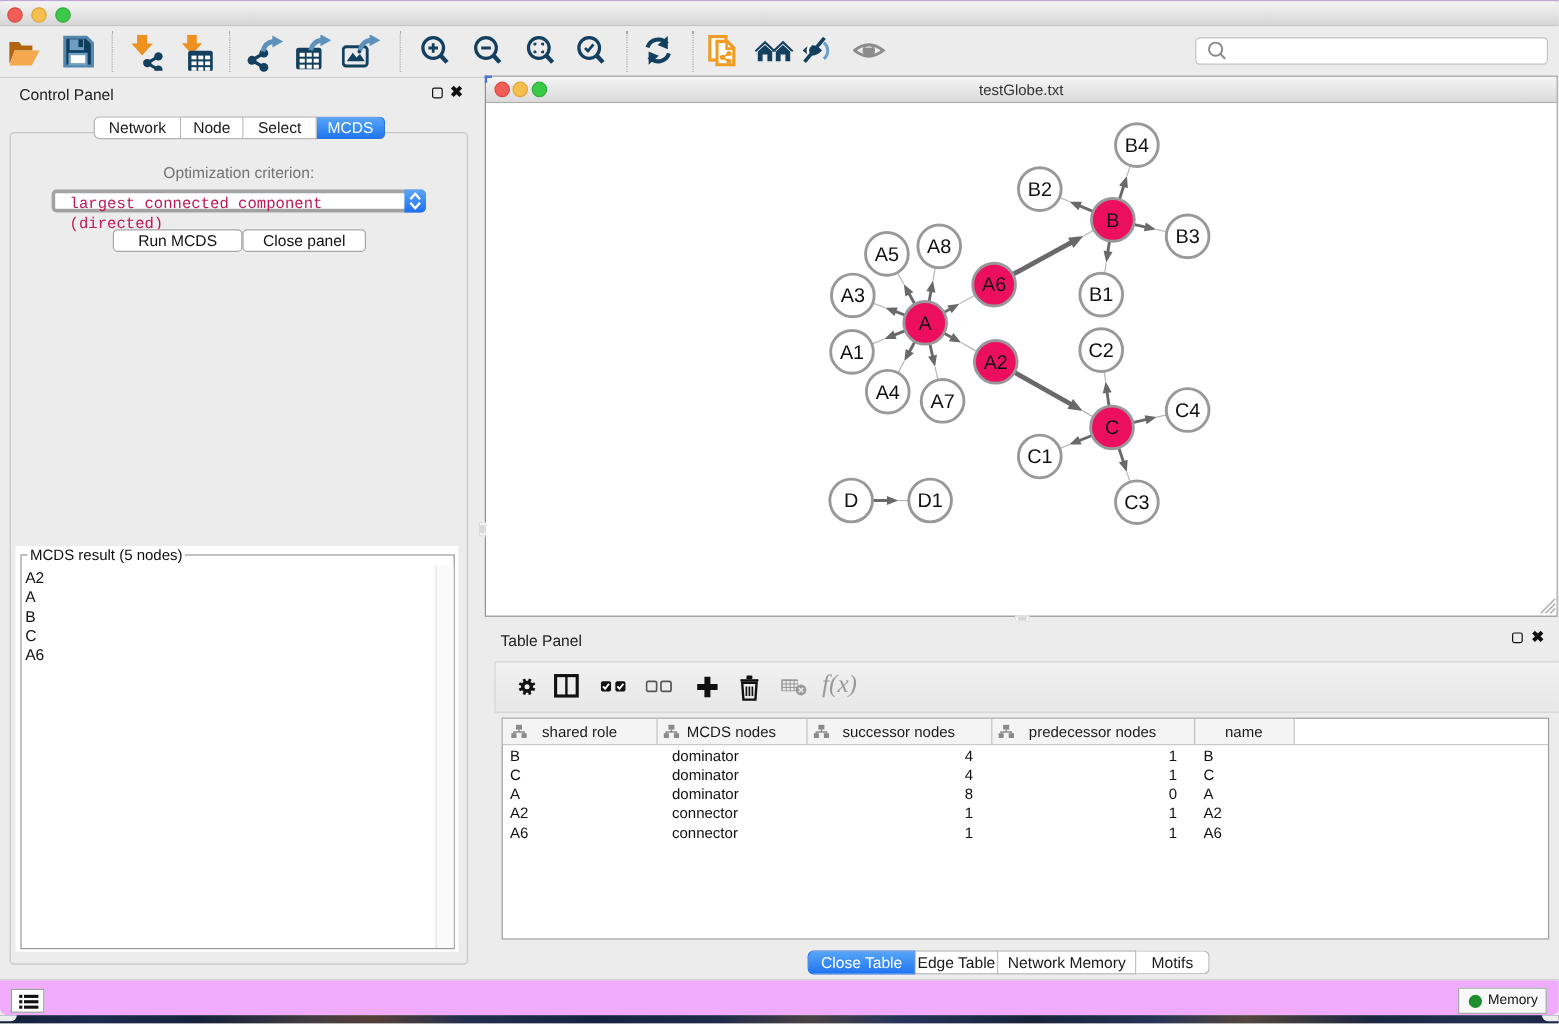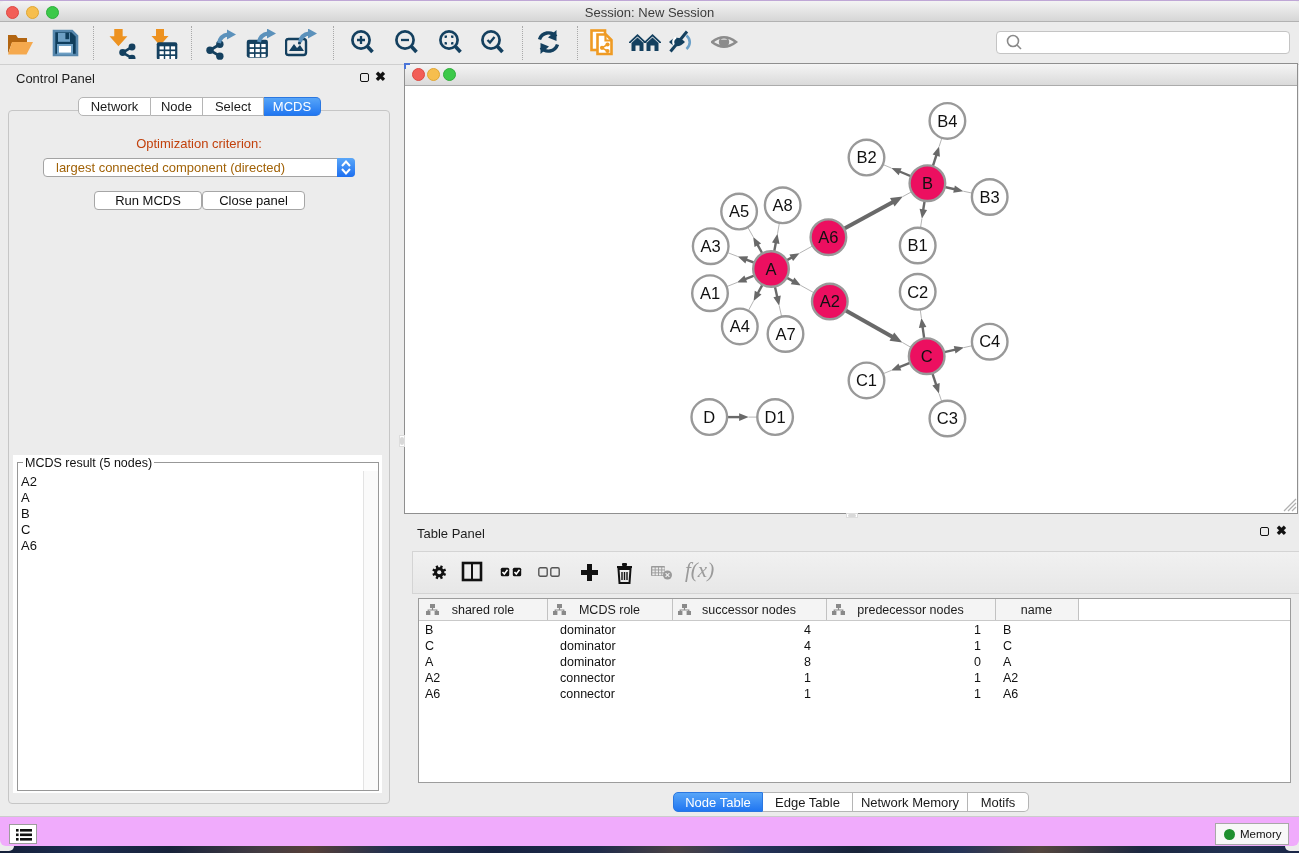--- a/index.html
+++ b/index.html
@@ -23,23 +23,23 @@
 #cp-title { left:16px; top:71px; font-size:13px; color:#1e1e1e; }
 #cp-body { left:8px; top:110px; width:382px; height:694px; background:#ececec;
   border:1px solid #c6c6c6; border-radius:4px; }
 .seg { position:absolute; display:flex; font-size:13px; }
 .seg > div { background:#fff; border:1px solid #b5b5b5; border-left:none; color:#1a1a1a;
   display:flex; align-items:center; justify-content:center; }
 .seg > div:first-child { border-left:1px solid #b5b5b5; border-radius:5px 0 0 5px; }
 .seg > div:last-child { border-radius:0 5px 5px 0; }
 .seg > div.sel { background:linear-gradient(#57a5f8,#2076f1); border-color:#2b77e0; color:#fff; }
 #cp-tabs { left:78px; top:97px; height:19px; }
-#opt-label { left:9px; top:136px; width:380px; text-align:center; font-size:13px; color:#c2410c; }
-#cp-select { left:43px; top:158px; width:312px; height:19px; background:#fff; border:1px solid #a3a3a3;
-  border-radius:4px; font-size:13px; color:#a16207; line-height:17px; padding-left:12px; }
+#opt-label { left:9px; top:136px; width:380px; text-align:center; font-size:13px; color:#737373; }
+#cp-select { left:43px; top:158px; width:312px; height:19px; background:#fff; border:3px solid #a3a3a3;
+  border-radius:4px; font-size:13px; color:#be185d; line-height:17px; padding-left:12px;font-family:Liberation Mono, monospace; }
 #cp-stepper { left:337px; top:158px; width:18px; height:19px; border-radius:0 4px 4px 0;
   background:linear-gradient(#5aa7f9,#1d6ff0); }
 .btn { position:absolute; top:191px; height:19px; background:#fff; border:1px solid #a6a6a6;
   border-radius:4px; font-size:13px; color:#111; text-align:center; line-height:17px; }
 #mcds-box { left:13px; top:455px; width:369px; height:338px; background:#fff; }
 #mcds-border { left:17px; top:462px; width:362px; height:329px; border:1px solid #989898; }
 #mcds-legend { left:23px; top:456px; font-size:12.5px; color:#111; background:#fff; padding:0 2px; }
 #mcds-list { left:21px; top:474px; font-size:13px; color:#111; line-height:16px; }
 #mcds-scroll { left:363px; top:471px; width:15px; height:319px; background:#fafafa; border-left:1px solid #e3e3e3; }
 
@@ -71,21 +71,20 @@
 #wallpaper { left:0; top:846px; width:1299px; height:7px;
   background:linear-gradient(90deg,#141f38 0%,#1c2c50 6%,#17223a 13%,#433c42 20%,#563f38 24%,#22304e 30%,#162240 38%,#1f2b4a 46%,#4a4244 52%,#24335a 58%,#182338 66%,#263457 74%,#54463e 80%,#1b2740 88%,#223152 95%,#1a2647 100%); }
 </style>
 </head>
 <body>
 <div class="abs" id="topline"></div>
 <div class="abs" id="titlebar">
   <div class="tl" style="left:6px;background:#f25e57;border:1px solid #dd4942;"></div>
   <div class="tl" style="left:26px;background:#f6be4e;border:1px solid #e0a633;"></div>
   <div class="tl" style="left:46px;background:#3cc949;border:1px solid #2fae3c;"></div>
-  <div class="abs" id="title-text">Session: New Session</div>
 </div>
 <div class="abs" id="toolbar">
   <div class="ticon" style="left:6px;top:7px"><svg width="28" height="28" viewBox="0 0 28 28" style="">
         <path d="M2 6 L2 24 L6 13 Z" fill="#a55f10"></path>
         <path d="M2 6 L10 6 L12 9 L21 9 L21 13 L6 13 L2 24 Z" fill="#b26511"></path>
         <path d="M6 13 L27 13 L20.5 25.5 L2 25.5 Z" fill="#f5a94e"></path>
       </svg></div>
 <div class="ticon" style="left:52px;top:7px"><svg width="28" height="28" viewBox="0 0 28 28" style="">
         <path d="M2 2 L20 2 L25 7 L25 26 L2 26 Z" fill="#0f3d5c"></path>
         <path d="M2 2 L20 2 L25 7 L25 26 L2 26 Z" fill="none" stroke="#5586ac" stroke-width="2.6"></path>
@@ -257,20 +256,21 @@
 <div class="abs" id="mcds-border"></div>
 <div class="abs" id="mcds-legend">MCDS result (5 nodes)</div>
 <div class="abs" id="mcds-list">A2<br>A<br>B<br>C<br>A6</div>
 <div class="abs" id="mcds-scroll"></div>
 
 <div class="abs" id="gwin">
   <div class="abs" id="gtitle">
     <div class="tl2" style="left:7px;background:#f25e57;border:1px solid #dd4942;"></div>
     <div class="tl2" style="left:22px;background:#f6be4e;border:1px solid #e0a633;"></div>
     <div class="tl2" style="left:38px;background:#3cc949;border:1px solid #2fae3c;"></div>
+    <div class="abs" id="gtitle-text">testGlobe.txt</div>
   </div>
   <div class="abs" id="gcontent">
     <svg width="893" height="427" viewBox="0 0 893 427" style="position:absolute;left:0;top:0">
 <line x1="332.0" y1="196.5" x2="321.7" y2="200.6" stroke="#b5b5b5" stroke-width="1"></line>
 <line x1="332.8" y1="170.5" x2="322.5" y2="166.6" stroke="#b5b5b5" stroke-width="1"></line>
 <line x1="348.6" y1="214.9" x2="343.4" y2="224.6" stroke="#b5b5b5" stroke-width="1"></line>
 <line x1="348.2" y1="150.9" x2="342.8" y2="141.3" stroke="#b5b5b5" stroke-width="1"></line>
 <line x1="374.2" y1="219.7" x2="376.6" y2="230.4" stroke="#b5b5b5" stroke-width="1"></line>
 <line x1="372.5" y1="147.8" x2="374.4" y2="137.0" stroke="#b5b5b5" stroke-width="1"></line>
 <line x1="394.5" y1="167.2" x2="407.7" y2="159.9" stroke="#b5b5b5" stroke-width="1"></line>
@@ -455,21 +455,21 @@
   <div id="tp-head">
     <div class="hcell" style="left:0px;width:128px;">shared role</div>
 <div style="position:absolute;left:7px;top:4px;"><svg width="13" height="13" viewBox="0 0 13 13" style="">
           <g fill="#8a8a8a">
             <rect x="4" y="1" width="5" height="4"></rect>
             <rect x="0" y="8" width="4.4" height="4"></rect>
             <rect x="8.6" y="8" width="4.4" height="4"></rect>
             <path d="M6.5 5 L6.5 7 M2.2 8 L2.2 7 L10.8 7 L10.8 8" stroke="#8a8a8a" stroke-width="1.2" fill="none"></path>
           </g>
         </svg></div>
-<div class="hcell" style="left:128px;width:125px;">MCDS role</div>
+<div class="hcell" style="left:128px;width:125px;">MCDS nodes</div>
 <div style="position:absolute;left:134px;top:4px;"><svg width="13" height="13" viewBox="0 0 13 13" style="">
           <g fill="#8a8a8a">
             <rect x="4" y="1" width="5" height="4"></rect>
             <rect x="0" y="8" width="4.4" height="4"></rect>
             <rect x="8.6" y="8" width="4.4" height="4"></rect>
             <path d="M6.5 5 L6.5 7 M2.2 8 L2.2 7 L10.8 7 L10.8 8" stroke="#8a8a8a" stroke-width="1.2" fill="none"></path>
           </g>
         </svg></div>
 <div class="hcell" style="left:253px;width:154px;">successor nodes</div>
 <div style="position:absolute;left:259px;top:4px;"><svg width="13" height="13" viewBox="0 0 13 13" style="">
@@ -517,22 +517,22 @@
 <div class="trow" style="left:330px;top:72px;width:62px;text-align:right;">1</div>
 <div class="trow" style="left:500px;top:72px;width:62px;text-align:right;">1</div>
 <div class="trow" style="left:584px;top:72px;">A2</div>
 <div class="trow" style="left:6px;top:88px;">A6</div>
 <div class="trow" style="left:141px;top:88px;">connector</div>
 <div class="trow" style="left:330px;top:88px;width:62px;text-align:right;">1</div>
 <div class="trow" style="left:500px;top:88px;width:62px;text-align:right;">1</div>
 <div class="trow" style="left:584px;top:88px;">A6</div>
 </div>
 <div class="seg" id="tp-tabs">
-  <div class="sel" style="width:90px;">Node Table</div>
-  <div style="width:90px;">Edge Table</div>
+  <div class="sel" style="width:90px;">Close Table</div>
+  <div style="width:69px;">Edge Table</div>
   <div style="width:115px;">Network Memory</div>
   <div style="width:61px;">Motifs</div>
 </div>
 
 <div class="abs" id="sb-line"></div>
 <div class="abs" id="statusbar">
   <div id="listbtn">
       <svg width="20" height="18" viewBox="0 0 20 18" style="position:absolute;left:4px;top:1px">
         <rect x="2" y="3" width="2.6" height="2.6" fill="#111"></rect>
         <rect x="6" y="3" width="12" height="2.6" fill="#111"></rect>

